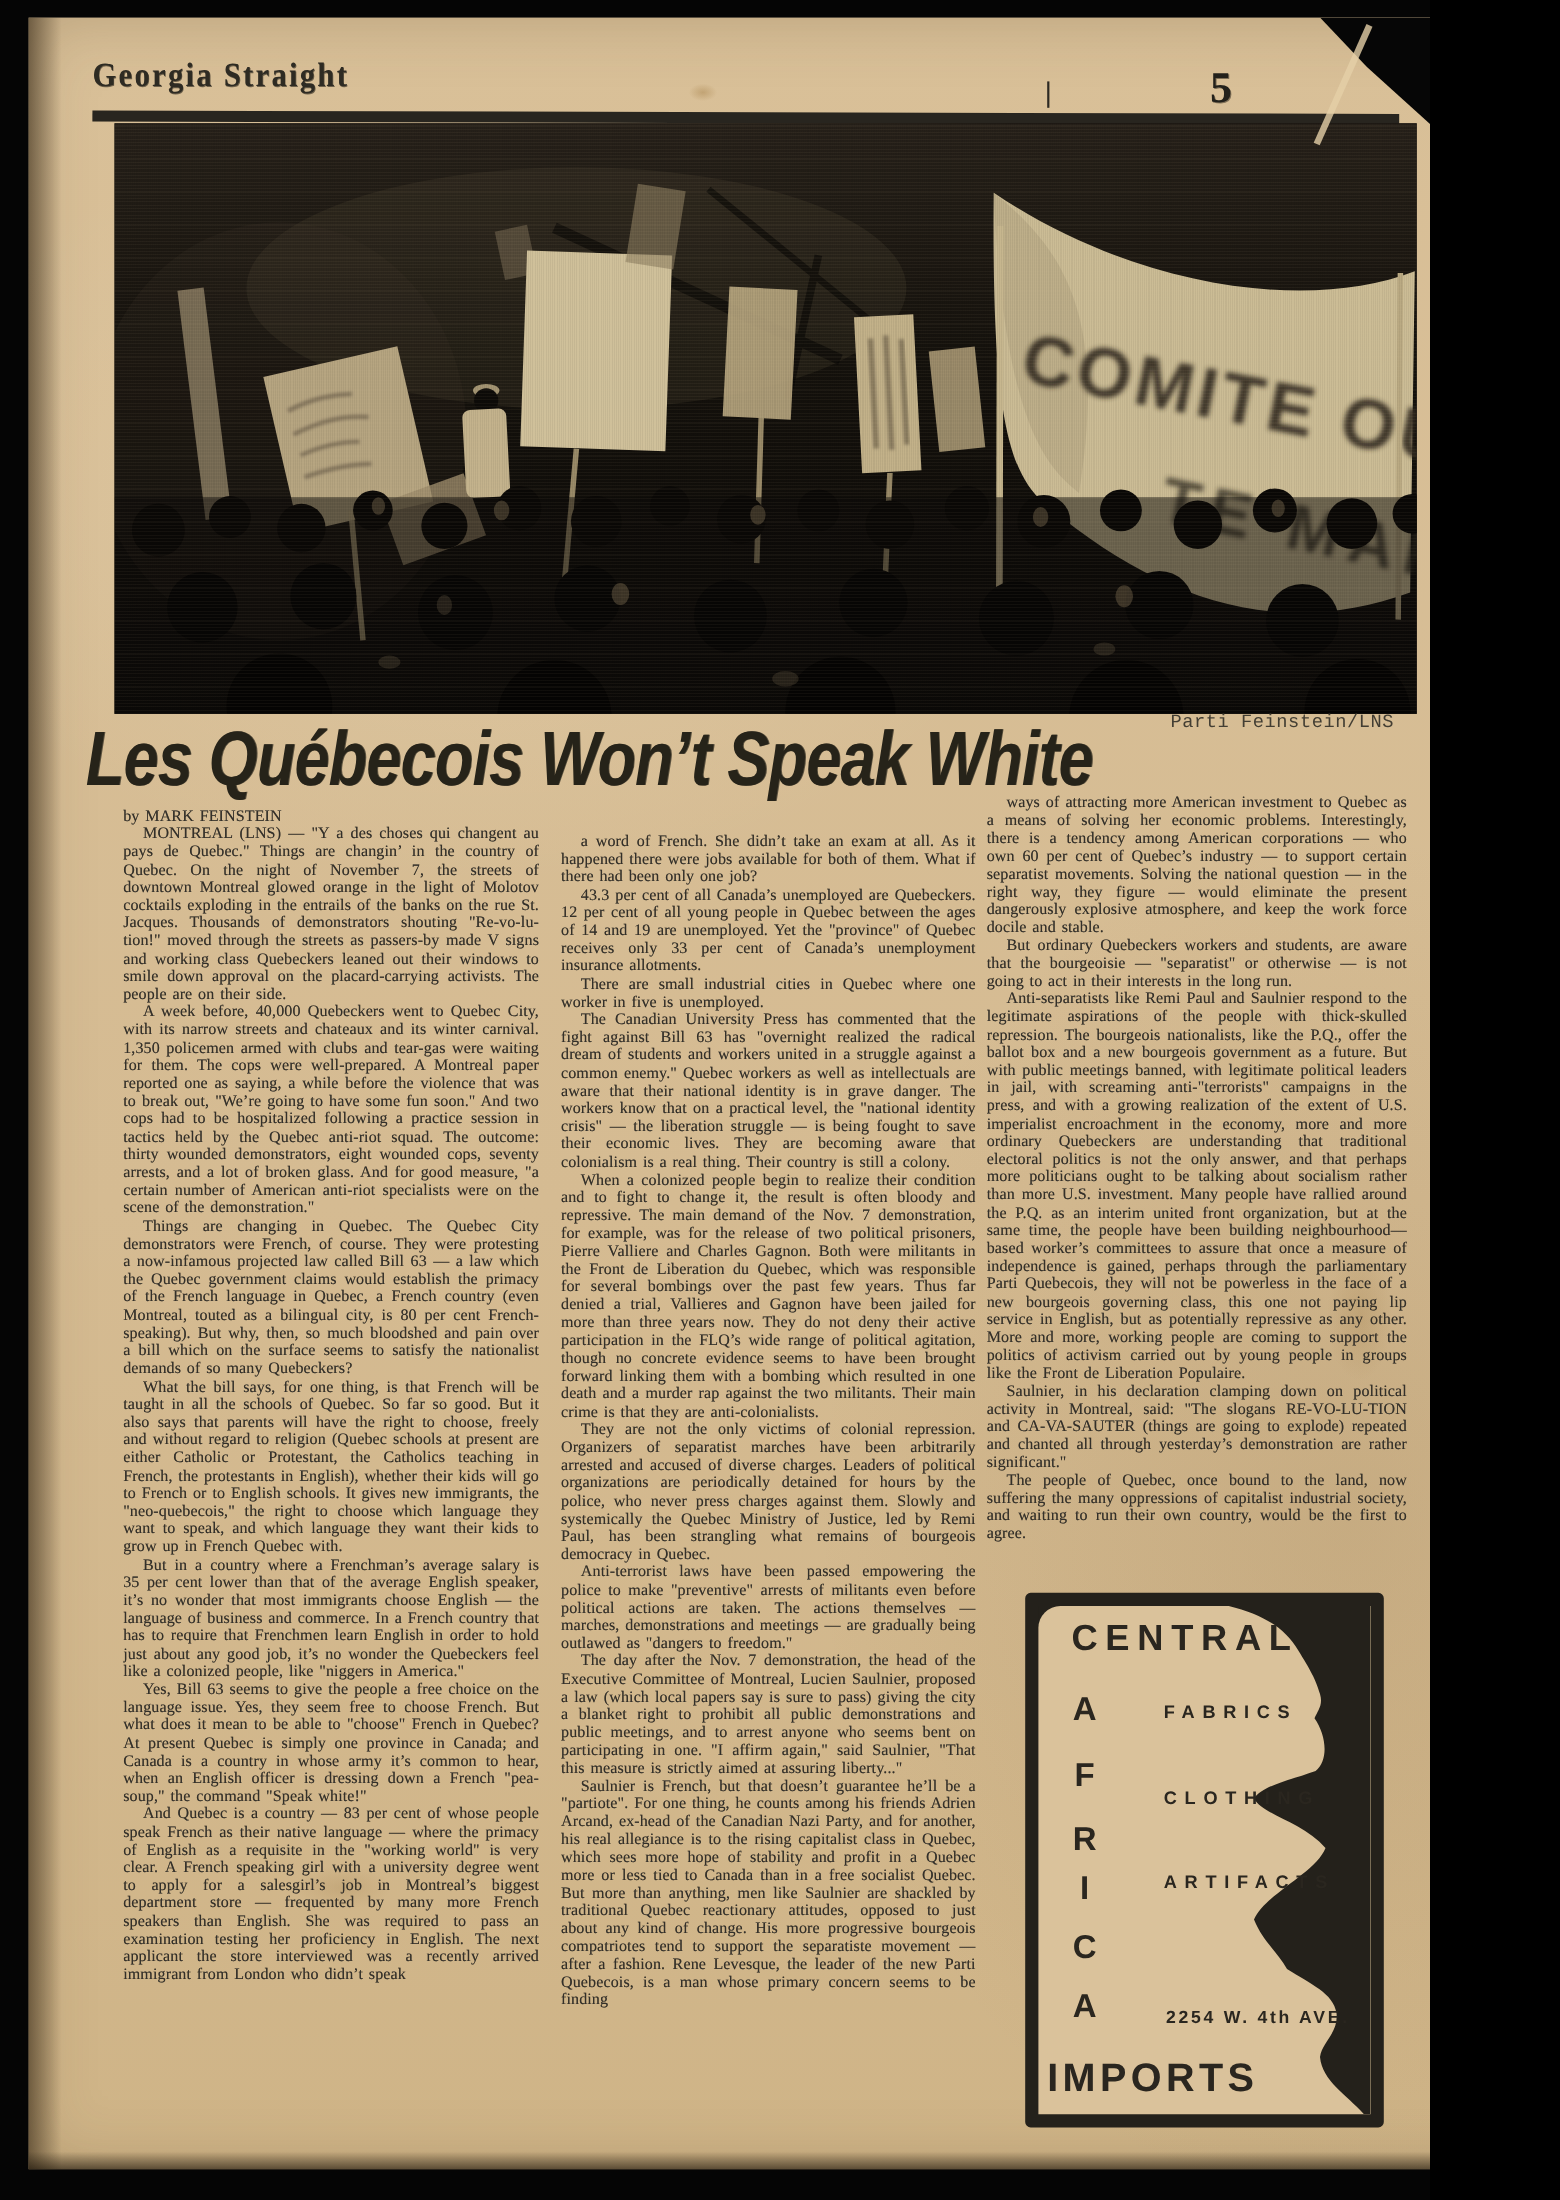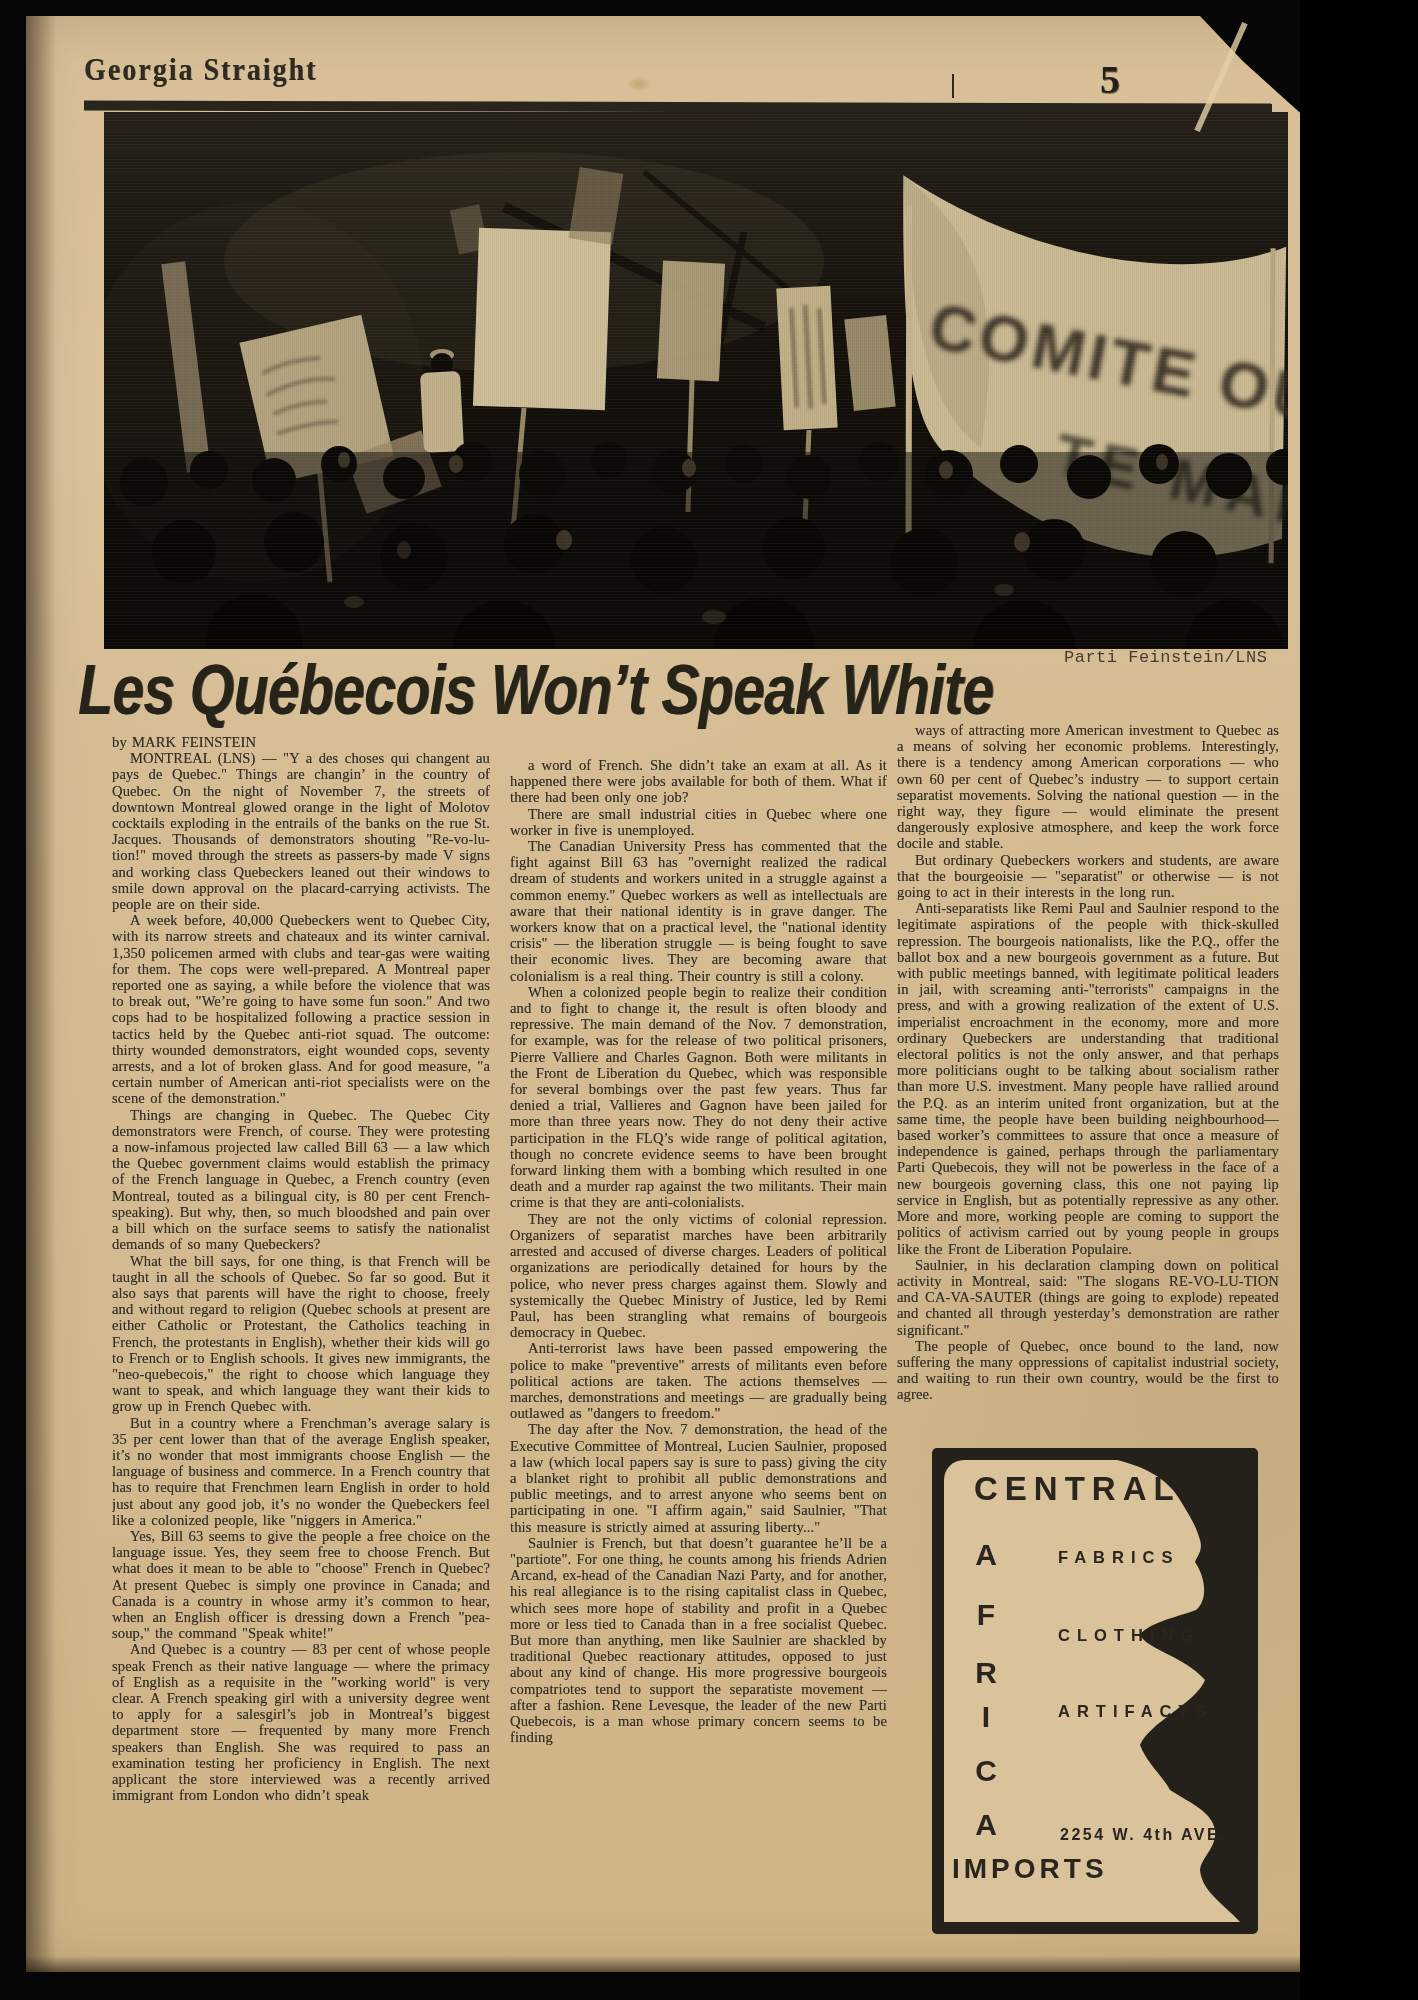--- a/index.html
+++ b/index.html
@@ -59,21 +59,21 @@
 
   .ad{position:absolute;left:932px;top:1448px;width:302px;height:462px;
       border:12px solid #24211b;background:#24211b;border-radius:5px;}
   .ad-inner{position:relative;width:100%;height:100%;background:#dac29b;border-radius:20px 0 0 0;overflow:hidden;}
   .ad-inner svg{position:absolute;inset:0;}
   .ad-text{position:absolute;font-family:"Liberation Sans",sans-serif;font-weight:bold;color:#2a261f;z-index:2;}
   .ad-title-top{left:30px;top:10px;font-size:33px;letter-spacing:7px;}
   .ad-vletter{left:24px;width:36px;text-align:center;font-size:30px;}
   .ad-product{left:114px;font-size:16.5px;letter-spacing:7px;}
   .ad-address{left:116px;top:366px;font-size:16px;letter-spacing:2.5px;}
-  .ad-title-bottom{left:8px;top:393px;font-size:28px;letter-spacing:4px;}
+  .ad-title-bottom{left:8px;top:408px;font-size:36px;letter-spacing:4px;}
 
   .wedge{position:absolute;left:1200px;top:16px;width:194px;height:150px;background:#060606;
          clip-path:polygon(8% 0,100% 0,100% 100%,58% 72%,22% 30%,0 0);}
   .curl-edge{position:absolute;left:1218px;top:18px;width:6px;height:118px;background:#e5d0a8;
              transform:rotate(24deg);opacity:.8;}
 </style>
 </head>
 <body>
 
 <div class="page">
@@ -228,20 +228,21 @@
     <p>A week before, 40,000 Quebeckers went to Quebec City, with its narrow streets and chateaux and its winter carnival. 1,350 policemen armed with clubs and tear-gas were waiting for them. The cops were well-prepared. A Montreal paper reported one as saying, a while before the violence that was to break out, "We’re going to have some fun soon." And two cops had to be hospitalized following a practice session in tactics held by the Quebec anti-riot squad. The outcome: thirty wounded demonstrators, eight wounded cops, seventy arrests, and a lot of broken glass. And for good measure, "a certain number of American anti-riot specialists were on the scene of the demonstration."</p>
     <p>Things are changing in Quebec. The Quebec City demonstrators were French, of course. They were protesting a now-infamous projected law called Bill 63 — a law which the Quebec government claims would establish the primacy of the French language in Quebec, a French country (even Montreal, touted as a bilingual city, is 80 per cent French-speaking). But why, then, so much bloodshed and pain over a bill which on the surface seems to satisfy the nationalist demands of so many Quebeckers?</p>
     <p>What the bill says, for one thing, is that French will be taught in all the schools of Quebec. So far so good. But it also says that parents will have the right to choose, freely and without regard to religion (Quebec schools at present are either Catholic or Protestant, the Catholics teaching in French, the protestants in English), whether their kids will go to French or to English schools.  It gives new immigrants, the "neo-quebecois," the right to choose which language they want to speak, and which language they want their kids to grow up in French Quebec with.</p>
     <p>But in a country where a Frenchman’s average salary is 35 per cent lower than that of the average English speaker, it’s no wonder that most immigrants choose English — the language of business and commerce. In a French country that has to require that Frenchmen learn English in order to hold just about any good job, it’s no wonder the Quebeckers feel like a colonized people, like "niggers in America."</p>
     <p>Yes, Bill 63 seems to give the people a free choice on the language issue. Yes, they seem free to choose French. But what does it mean to be able to "choose" French in Quebec? At present Quebec is simply one province in Canada; and Canada is a country in whose army it’s common to hear, when an English officer is dressing down a French "pea-soup," the command "Speak white!"</p>
     <p>And Quebec is a country — 83 per cent of whose people speak French as their native language — where the primacy of English as a requisite in the "working world" is very clear. A French speaking girl with a university degree went to apply for a salesgirl’s job in Montreal’s biggest department store — frequented by many more French speakers than English. She was required to pass an examination testing her proficiency in English. The next applicant the store interviewed was a recently arrived immigrant from London who didn’t speak</p>
   </div>
 
   <div class="col col-2">
     <p>a word of French. She didn’t take an exam at all. As it happened there were jobs available for both of them.  What if there had been only one job?</p>
+    <p>43.3 per cent of all Canada’s unemployed are Quebeckers.  12 per cent of all young people in Quebec between the ages of 14 and 19 are unemployed. Yet the "province" of Quebec receives only 33 per cent of Canada’s unemployment insurance allotments.</p>
     <p>There are small industrial cities in Quebec where one worker in five is unemployed.</p>
     <p>The Canadian University Press has commented that the fight against Bill 63 has "overnight realized the radical dream of students and workers united in a struggle against a common enemy." Quebec workers as well as intellectuals are aware that their national identity is in grave danger. The workers know that on a practical level, the "national identity crisis" — the liberation struggle — is being fought to save their economic lives. They are becoming aware that colonialism is a real thing. Their country is still a colony.</p>
     <p>When a colonized people begin to realize their condition and to fight to change it, the result is often bloody and repressive. The main demand of the Nov. 7 demonstration, for example, was for the release of two political prisoners, Pierre Valliere and Charles Gagnon. Both were militants in the Front de Liberation du Quebec, which was responsible for several bombings over the past few years. Thus far denied a trial, Vallieres and Gagnon have been jailed for more than three years now. They do not deny their active participation in the FLQ’s wide range of political agitation, though no concrete evidence seems to have been brought forward linking them with a bombing which resulted in one death and a murder rap against the two militants. Their main crime is that they are anti-colonialists.</p>
     <p>They are not the only victims of colonial repression. Organizers of separatist marches have been arbitrarily arrested and accused of diverse charges. Leaders of political organizations are periodically detained for hours by the police, who never press charges against them. Slowly and systemically the Quebec Ministry of Justice, led by Remi Paul, has been strangling what remains of bourgeois democracy in Quebec.</p>
     <p>Anti-terrorist laws have been passed empowering the police to make "preventive" arrests of militants even before political actions are taken. The actions themselves — marches, demonstrations and meetings — are gradually being outlawed as "dangers to freedom."</p>
     <p>The day after the Nov. 7 demonstration, the head of the  Executive Committee of Montreal, Lucien Saulnier, proposed a law (which local papers say is sure to pass) giving the city a blanket right to prohibit all public demonstrations and public meetings, and to arrest anyone who seems bent on participating in one. "I affirm again," said Saulnier, "That this measure is strictly aimed at assuring liberty..."</p>
     <p>Saulnier is French, but that doesn’t guarantee he’ll be a "partiote". For one thing, he counts among his friends Adrien Arcand, ex-head of the Canadian Nazi Party, and for another, his real allegiance is to the rising capitalist class in Quebec, which sees more hope of stability and profit in a Quebec more or less tied to Canada than in a free socialist Quebec. But more than anything, men like Saulnier are shackled by traditional Quebec reactionary attitudes, opposed to just about any kind of change. His more progressive bourgeois compatriotes tend to support the separatiste movement — after a fashion. Rene Levesque, the leader of the new Parti Quebecois, is a man whose primary concern seems to be finding</p>
   </div>
 
   <div class="col col-3">

